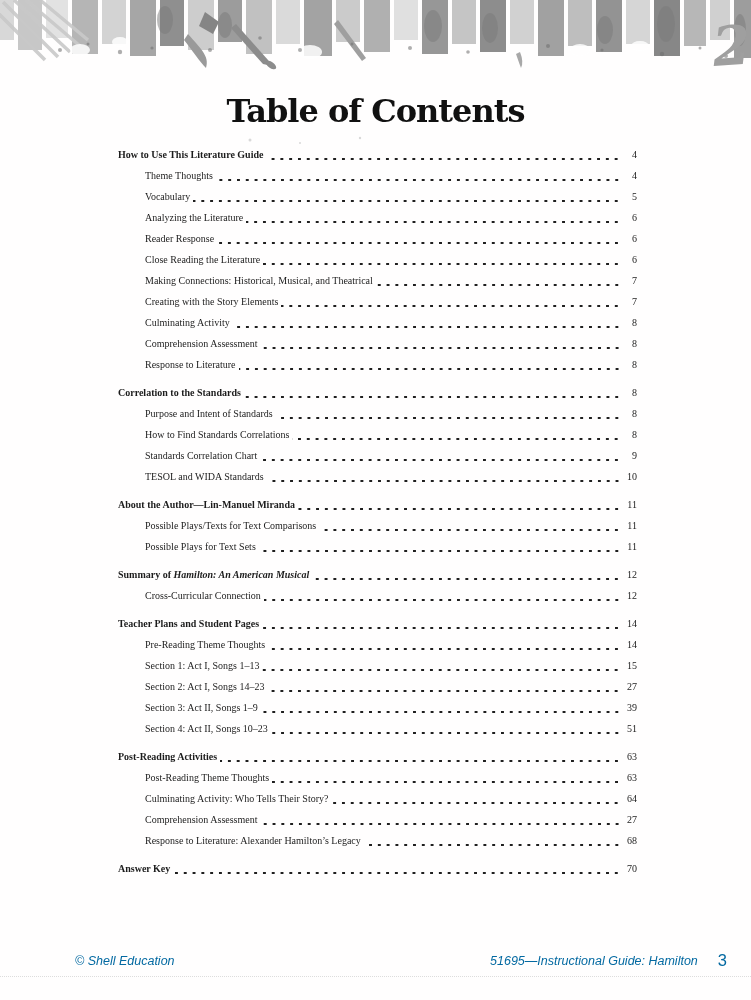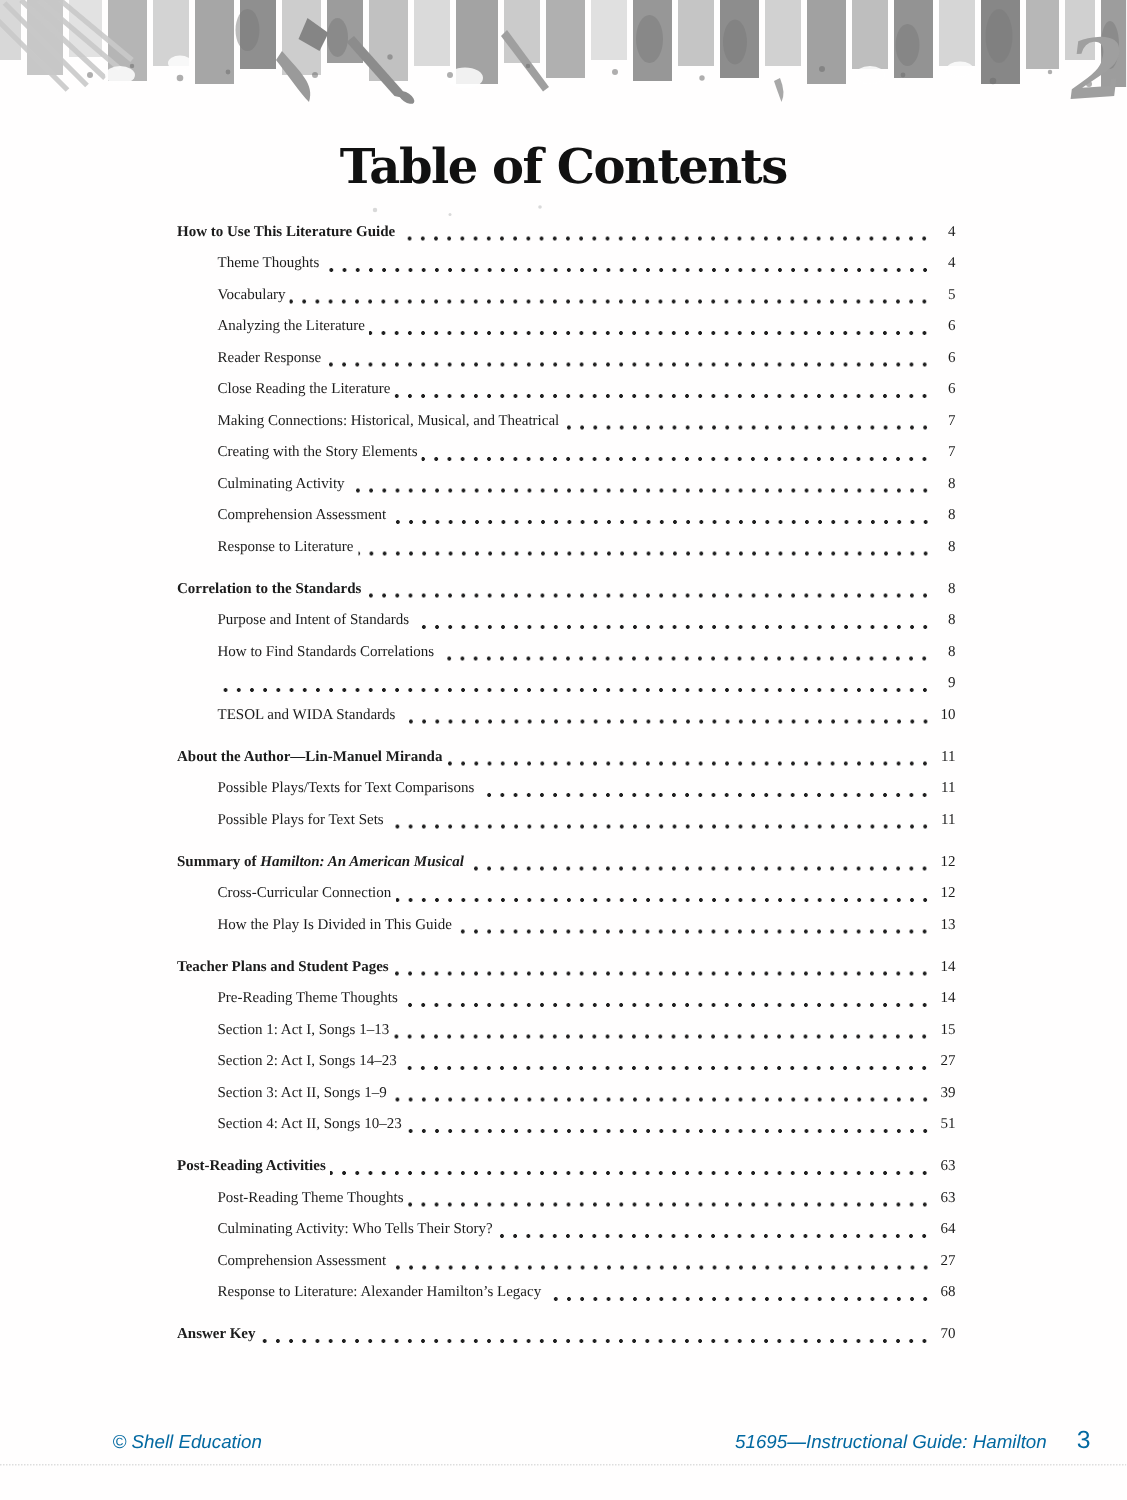--- a/index.html
+++ b/index.html
@@ -218,20 +218,21 @@
           <span class="t">Purpose and Intent of Standards</span>
           <span class="leader"></span>
           <span class="pg">8</span>
         </div>
         <div class="toc-row toc-item">
           <span class="t">How to Find Standards Correlations</span>
           <span class="leader"></span>
           <span class="pg">8</span>
         </div>
         <div class="toc-row toc-item">
+          <span class="t">Standards Correlation Chart</span>
           <span class="leader"></span>
           <span class="pg">9</span>
         </div>
         <div class="toc-row toc-item">
           <span class="t">TESOL and WIDA Standards</span>
           <span class="leader"></span>
           <span class="pg">10</span>
         </div>
       </div>
       <div class="toc-group">
@@ -254,25 +255,20 @@
       <div class="toc-group">
         <div class="toc-row toc-heading">
           <span class="t">Summary of <i>Hamilton: An American Musical</i></span>
           <span class="leader"></span>
           <span class="pg">12</span>
         </div>
         <div class="toc-row toc-item">
           <span class="t">Cross-Curricular Connection</span>
           <span class="leader"></span>
           <span class="pg">12</span>
-        </div>
-        <div class="toc-row toc-item">
-          <span class="t">How the Play Is Divided in This Guide</span>
-          <span class="leader"></span>
-          <span class="pg">13</span>
         </div>
       </div>
       <div class="toc-group">
         <div class="toc-row toc-heading">
           <span class="t">Teacher Plans and Student Pages</span>
           <span class="leader"></span>
           <span class="pg">14</span>
         </div>
         <div class="toc-row toc-item">
           <span class="t">Pre-Reading Theme Thoughts</span>

